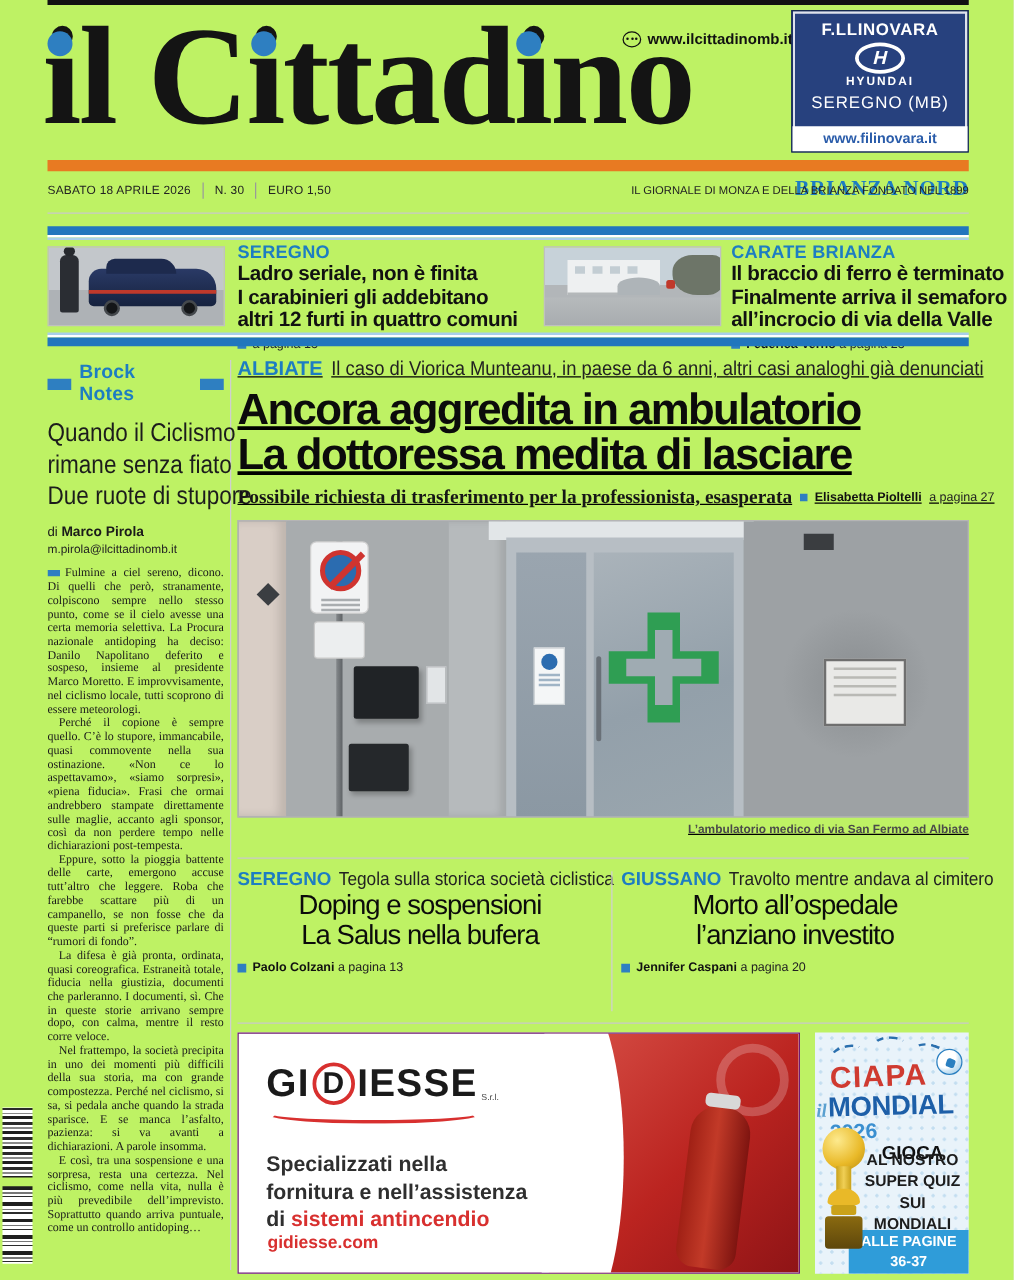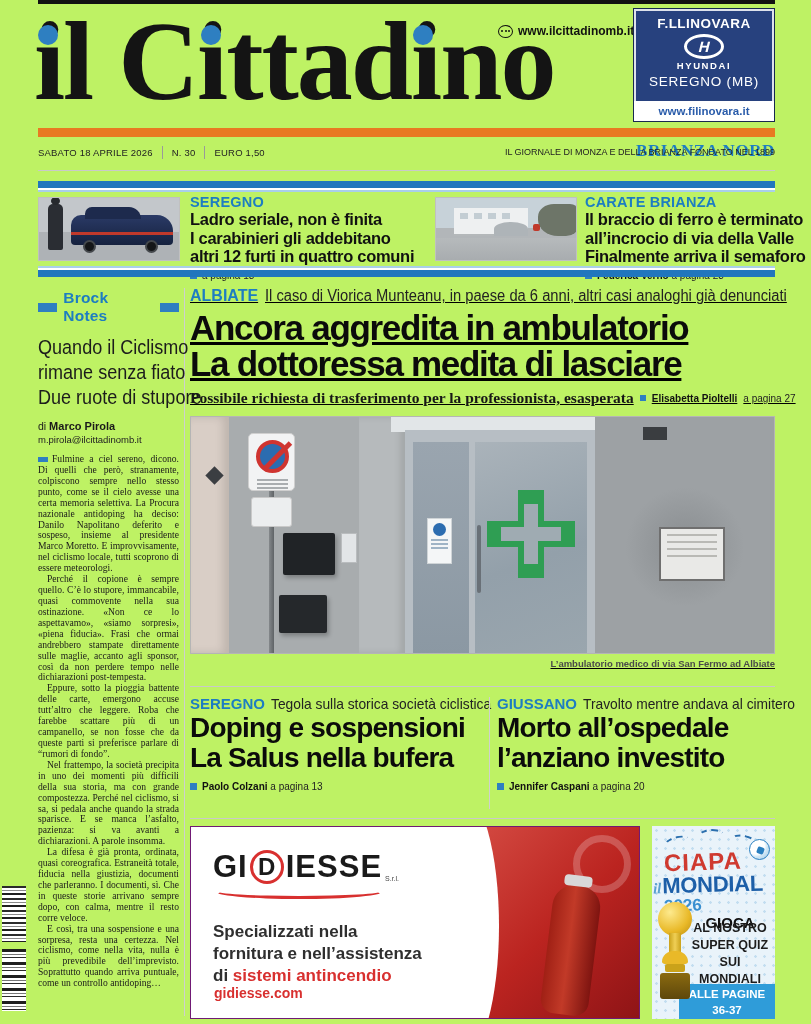--- a/index.html
+++ b/index.html
@@ -147,21 +147,21 @@
   .hl-3 { left:190px; top:818px; width:585px; }
 
   
   .stories { position:absolute; left:190px; top:695px; width:585px; height:118px; }
   .story { position:absolute; top:0; }
   .s1 { left:0; width:292px; } .s2 { left:307px; width:278px; }
   .vd-st { left:489px; top:697px; height:112px; }
   .st-kicker { display:flex; align-items:baseline; gap:6px; white-space:nowrap; }
   .st-kicker .k { font-size:15px; font-weight:800; color:#1d7dc2; }
   .st-kicker .kt { font-size:15px; color:#222; transform:scaleX(.92); transform-origin:0 80%; }
-  .st-h div { font-size:28px; font-weight:700; letter-spacing:-.8px; line-height:1.04; color:#0b0b0b; white-space:nowrap; margin-top:1px; }
+  .st-h div { font-size:22px; font-weight:400; letter-spacing:-.8px; line-height:1.04; color:#0b0b0b; white-space:nowrap; margin-top:1px;text-align:center; }
   .st-by { display:flex; align-items:center; gap:5px; margin-top:9px; }
 
   
   .gid { position:absolute; left:190px; top:826px; width:450px; height:193px; background:#fff; border:1px solid #701a75; overflow:hidden; cursor:pointer; }
   .gid-photo { position:absolute; right:0; top:0; width:200px; height:100%; background:linear-gradient(135deg,#d85148 0%,#bb2420 55%,#8f1416 100%); }
   .ext1 { position:absolute; right:44px; top:58px; width:48px; height:130px; background:linear-gradient(90deg,#a02015,#c23a28 45%,#7e1410); border-radius:22px 22px 14px 14px; transform:rotate(7deg); }
   .ext1::before { content:""; position:absolute; left:9px; top:-10px; width:28px; height:11px; background:#d8d8d8; border-radius:4px; }
   .ring { position:absolute; right:8px; top:8px; width:58px; height:58px; border:7px solid rgba(255,255,255,.22); border-radius:50%; }
   .gid-curve { position:absolute; left:232px; top:-35px; width:76px; height:268px; background:#fff; border-radius:50%; }
   .gid-body { position:absolute; left:22px; top:22px; width:240px; }
@@ -276,22 +276,22 @@
         <i></i>
       </div>
     <div class="dome"></div>
     <div class="road"></div>
     <div class="trees"></div>
     <div class="stopsign"></div>
   </div>
   <div class="ttext tt2">
     <div class="kicker">CARATE BRIANZA</div>
     <div class="tline">Il braccio di ferro è terminato</div>
+    <div class="tline">Finalmente arriva il semaforo</div>
     <div class="tline">all’incrocio di via della Valle</div>
-    <div class="tline">Finalmente arriva il semaforo</div>
     <div class="pageline">
       <span class="bsq"></span>
       <span class="pref"><b>Federica Vernò</b> <span>a pagina 23</span></span>
     </div>
   </div>
 
   <div class="brule rb">
       <div class="b3"></div>
       <div class="b2"></div>
       <div class="b1"></div>
@@ -309,22 +309,22 @@
       <div>Quando il Ciclismo</div>
       <div>rimane senza fiato</div>
       <div>Due ruote di stupore</div>
     </div>
     <div class="col-by"><span>di</span> <b>Marco Pirola</b></div>
     <div class="col-mail">m.pirola@ilcittadinomb.it</div>
     <div class="col-body">
       <p class="first"><span class="lead-sq"></span><span>Fulmine a ciel sereno, dicono. Di quelli che però, stranamente, colpiscono sempre nello stesso punto, come se il cielo avesse una certa memoria selettiva. La Procura nazionale antidoping ha deciso: Danilo Napolitano deferito e sospeso, insieme al presidente Marco Moretto. E improvvisamente, nel ciclismo locale, tutti scoprono di essere meteorologi.</span></p>
       <p>Perché il copione è sempre quello. C’è lo stupore, immancabile, quasi commovente nella sua ostinazione. «Non ce lo aspettavamo», «siamo sorpresi», «piena fiducia». Frasi che ormai andrebbero stampate direttamente sulle maglie, accanto agli sponsor, così da non perdere tempo nelle dichiarazioni post-tempesta.</p>
       <p>Eppure, sotto la pioggia battente delle carte, emergono accuse tutt’altro che leggere. Roba che farebbe scattare più di un campanello, se non fosse che da queste parti si preferisce parlare di “rumori di fondo”.</p>
+      <p>La difesa è già pronta, ordinata, quasi coreografica. Estraneità totale, fiducia nella giustizia, documenti che parleranno. I documenti, sì. Che in queste storie arrivano sempre dopo, con calma, mentre il resto corre veloce.</p>
       <p>Nel frattempo, la società precipita in uno dei momenti più difficili della sua storia, ma con grande compostezza. Perché nel ciclismo, si sa, si pedala anche quando la strada sparisce. E se manca l’asfalto, pazienza: si va avanti a dichiarazioni. A parole insomma.</p>
-      <p>La difesa è già pronta, ordinata, quasi coreografica. Estraneità totale, fiducia nella giustizia, documenti che parleranno. I documenti, sì. Che in queste storie arrivano sempre dopo, con calma, mentre il resto corre veloce.</p>
       <p>E così, tra una sospensione e una sorpresa, resta una certezza. Nel ciclismo, come nella vita, nulla è più prevedibile dell’imprevisto. Soprattutto quando arriva puntuale, come un controllo antidoping…</p>
     </div>
   </div>
 
   <div class="barcode">
     <div class="bc bc1"></div>
     <div class="bc bc2"></div>
   </div>
 
   <div class="lead">

